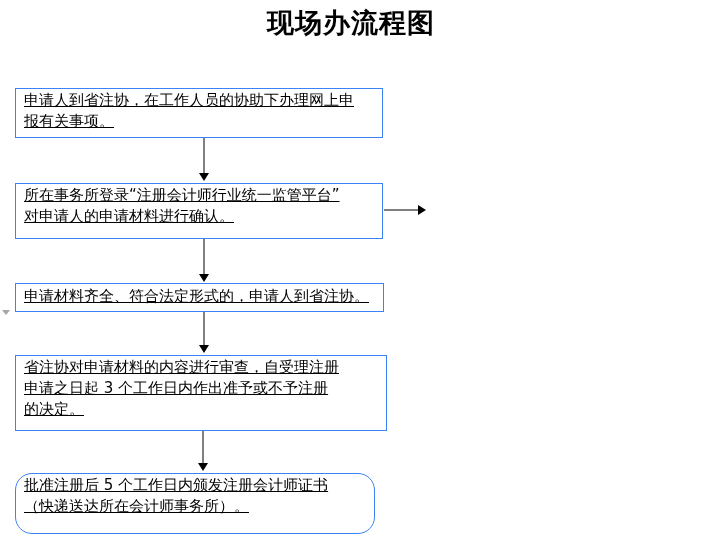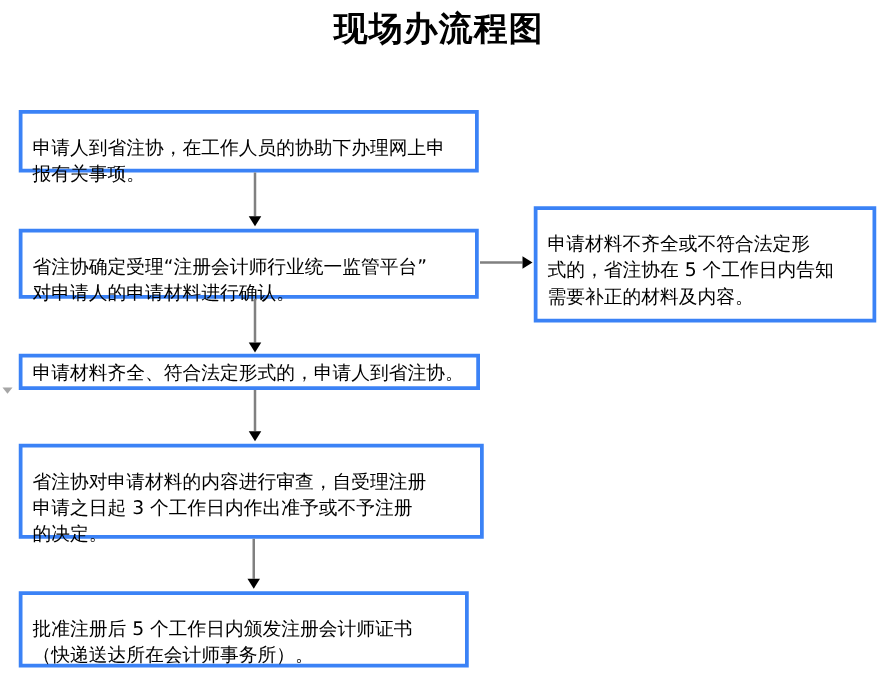--- a/index.html
+++ b/index.html
@@ -18,33 +18,34 @@
     left: 0;
     width: 100%;
     text-align: center;
     font-size: 27px;
     font-weight: bold;
     letter-spacing: 1px;
     font-family: "DejaVu Serif", "Liberation Serif", serif;
   }
   .fbox {
     position: absolute;
-    border: 3px solid #3b82f6;
+    border: 1px solid #3b82f6;
     box-sizing: border-box;
     background: #ffffff;
     font-size: 15px;
     line-height: 21px;
-    padding: 17px 8px;
+    padding: 1px 8px;
     white-space: pre-line;
+    text-decoration: underline;
   }
   #box1 { left: 15px; top: 88px;  width: 368px; height: 50px; }
   #box2 { left: 15px; top: 183px; width: 368px; height: 56px; }
   #box3 { left: 15px; top: 283px; width: 369px; height: 29px; line-height: 20px; padding-top: 2px; }
   #box4 { left: 15px; top: 355px; width: 372px; height: 76px; }
-  #box5 { left: 15px; top: 473px; width: 360px; height: 61px; }
+  #box5 { left: 15px; top: 473px; width: 360px; height: 61px; border-radius: 17px; }
   #sidebox { left: 427px; top: 165px; width: 274px; height: 93px; }
 
   .arrow { position: absolute; }
   .arrow-v { width: 10px; }
   .arrow-v .shaft {
     position: absolute; left: 4px; top: 0; bottom: 8px; width: 2px;
     background: #808080;
   }
   .arrow-v .head {
     position: absolute; left: 0; bottom: 0; width: 0; height: 0;
@@ -84,31 +85,28 @@
   <div class="title">现场办流程图</div>
 
   <div class="fbox" id="box1">申请人到省注协，在工作人员的协助下办理网上申
 报有关事项。</div>
 
   <div class="arrow arrow-v" id="arrow1">
     <div class="shaft"></div>
     <div class="head"></div>
   </div>
 
-  <div class="fbox" id="box2">省注协确定受理“注册会计师行业统一监管平台”
+  <div class="fbox" id="box2">所在事务所登录“注册会计师行业统一监管平台”
 对申请人的申请材料进行确认。</div>
 
   <div class="arrow arrow-h" id="arrowh">
     <div class="shaft"></div>
     <div class="head"></div>
   </div>
 
-  <div class="fbox" id="sidebox">申请材料不齐全或不符合法定形
-式的，省注协在 5 个工作日内告知
-需要补正的材料及内容。</div>
 
   <div class="arrow arrow-v" id="arrow2">
     <div class="shaft"></div>
     <div class="head"></div>
   </div>
 
   <div class="fbox" id="box3">申请材料齐全、符合法定形式的，申请人到省注协。</div>
 
   <div class="arrow arrow-v" id="arrow3">
     <div class="shaft"></div>

